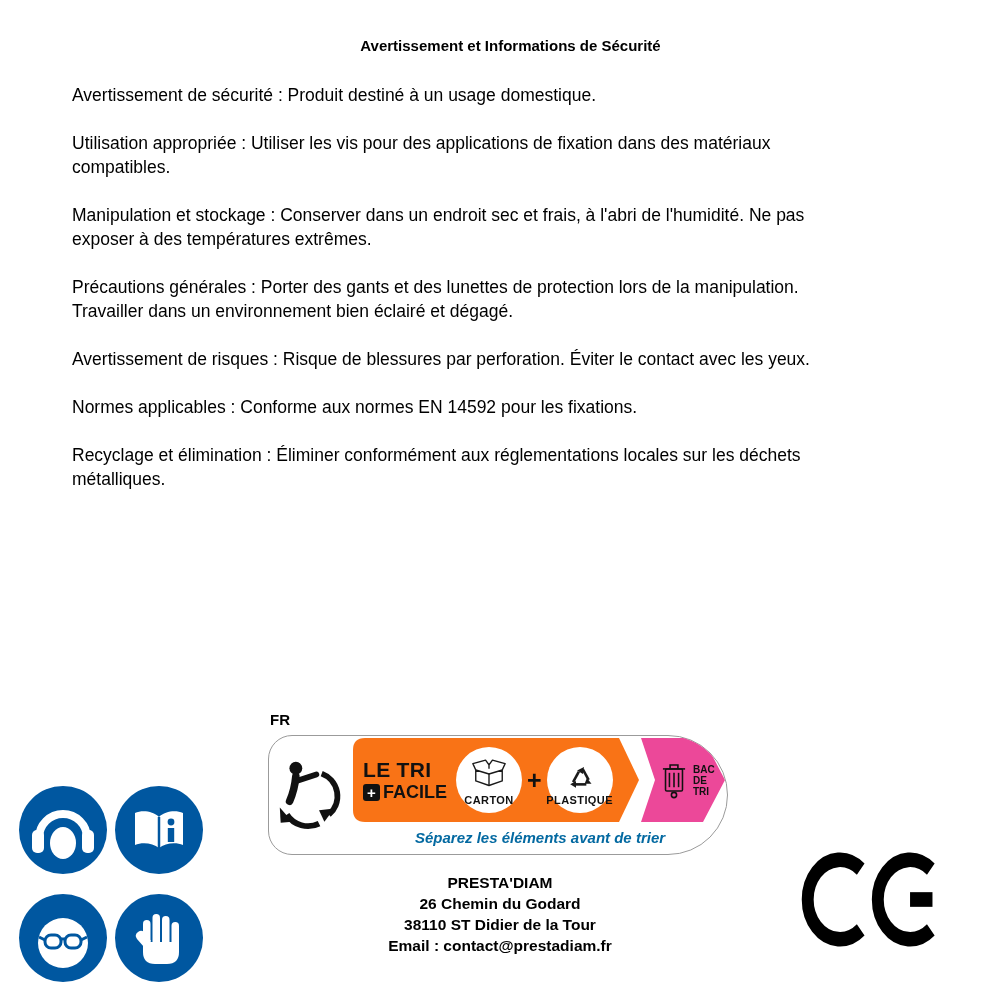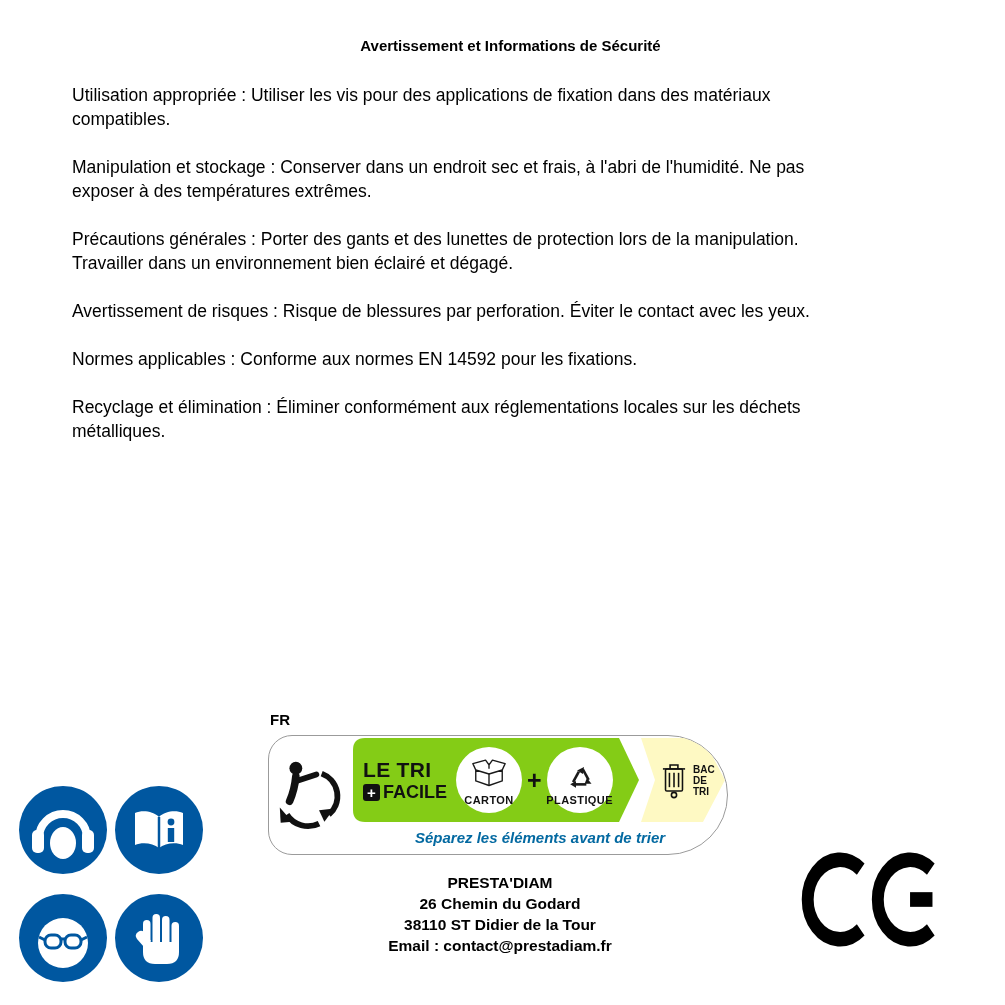--- a/index.html
+++ b/index.html
@@ -29,42 +29,42 @@
   .fr-label { position:absolute; left:270px; top:711px; font-size:15px; font-weight:bold; }
   .badge {
     position:absolute; left:268px; top:735px; width:460px; height:120px;
     background:#fff; border:1.5px solid #9b9b9b; border-radius:24px 60px 60px 24px;
     box-sizing:border-box; display:flex; align-items:stretch; overflow:hidden;
   }
   .triman-area { width:84px; display:flex; align-items:center; justify-content:center; }
   .badge-right { flex:1; display:flex; flex-direction:column; padding-top:2px; }
   .band-row { display:flex; height:84px; align-items:stretch; }
   .band {
-    width:286px; height:84px; background:#84cc16;
+    width:286px; height:84px; background:#f97316;
     clip-path:path("M12 0 L266 0 L286 42 L266 84 L12 84 Q0 84 0 72 L0 12 Q0 0 12 0 Z");
     display:flex; align-items:center; padding-left:10px; box-sizing:border-box; gap:5px;
   }
   .wordmark { width:88px; flex-shrink:0; }
   .wm1 { font-size:21px; font-weight:900; color:#111; line-height:1; letter-spacing:0.3px; }
   .wm2 { display:flex; align-items:center; gap:3px; margin-top:3px; }
   .wm2 .wm2-text { font-size:18px; font-weight:900; color:#111; line-height:1; }
   .plusbox {
     width:17px; height:17px; background:#111; color:#fff; border-radius:3px;
     display:inline-flex; align-items:center; justify-content:center;
     font-size:15px; font-weight:900; flex-shrink:0;
   }
   .mat-circle {
     width:66px; height:66px; background:#fff; border-radius:50%; flex-shrink:0;
     display:flex; flex-direction:column; align-items:center; justify-content:center;
   }
   .mat-circle svg { display:block; }
   .mat-label { font-size:11px; font-weight:bold; letter-spacing:0.4px; color:#111; margin-top:1px; }
   .band-plus { font-size:25px; font-weight:900; color:#111; flex-shrink:0; }
   .flag {
-    width:84px; height:84px; background:#fef9c3; margin-left:2px;
+    width:84px; height:84px; background:#ec4899; margin-left:2px;
     clip-path:path("M0 0 L62 0 L84 42 L62 84 L0 84 L14 42 Z");
     display:flex; align-items:center; gap:4px; padding-left:18px; box-sizing:border-box;
   }
   .bin-text { font-size:10px; font-weight:800; line-height:1.1; color:#111; }
   .tagline-row {
     height:31px; display:flex; align-items:center; justify-content:center;
     font-style:italic; font-weight:bold; font-size:15px; color:#0369a1;
   }
 
   
@@ -78,20 +78,21 @@
   .ce { position:absolute; left:800px; top:852px; }
 </style>
 </head>
 <body>
 
 <div class="page">
 
   <h1 class="title">Avertissement et Informations de Sécurité</h1>
 
   <div class="body-text">
+    <p>Avertissement de sécurité : Produit destiné à un usage domestique.</p>
     <p>Utilisation appropriée : Utiliser les vis pour des applications de fixation dans des matériaux
 compatibles.</p>
     <p>Manipulation et stockage : Conserver dans un endroit sec et frais, à l'abri de l'humidité. Ne pas
 exposer à des températures extrêmes.</p>
     <p>Précautions générales : Porter des gants et des lunettes de protection lors de la manipulation.
 Travailler dans un environnement bien éclairé et dégagé.</p>
     <p>Avertissement de risques : Risque de blessures par perforation. Éviter le contact avec les yeux.</p>
     <p>Normes applicables : Conforme aux normes EN 14592 pour les fixations.</p>
     <p>Recyclage et élimination : Éliminer conformément aux réglementations locales sur les déchets
 métalliques.</p>

